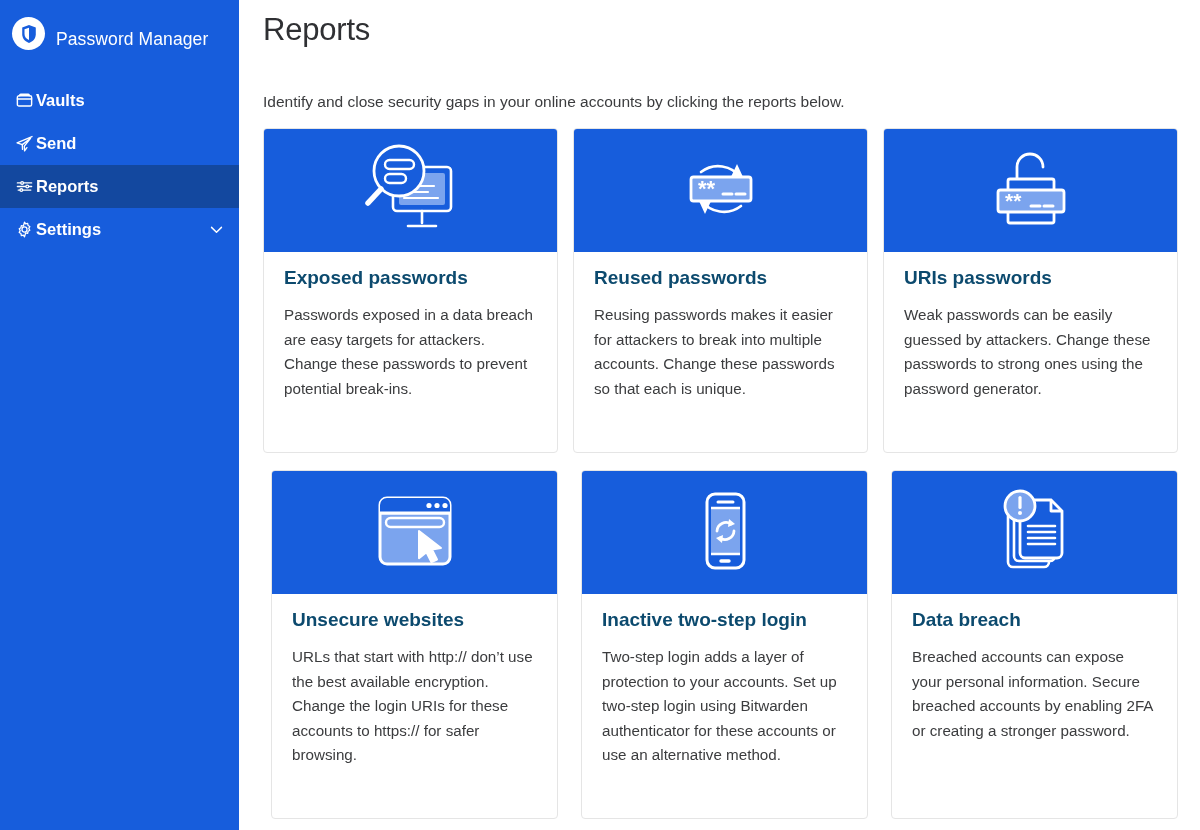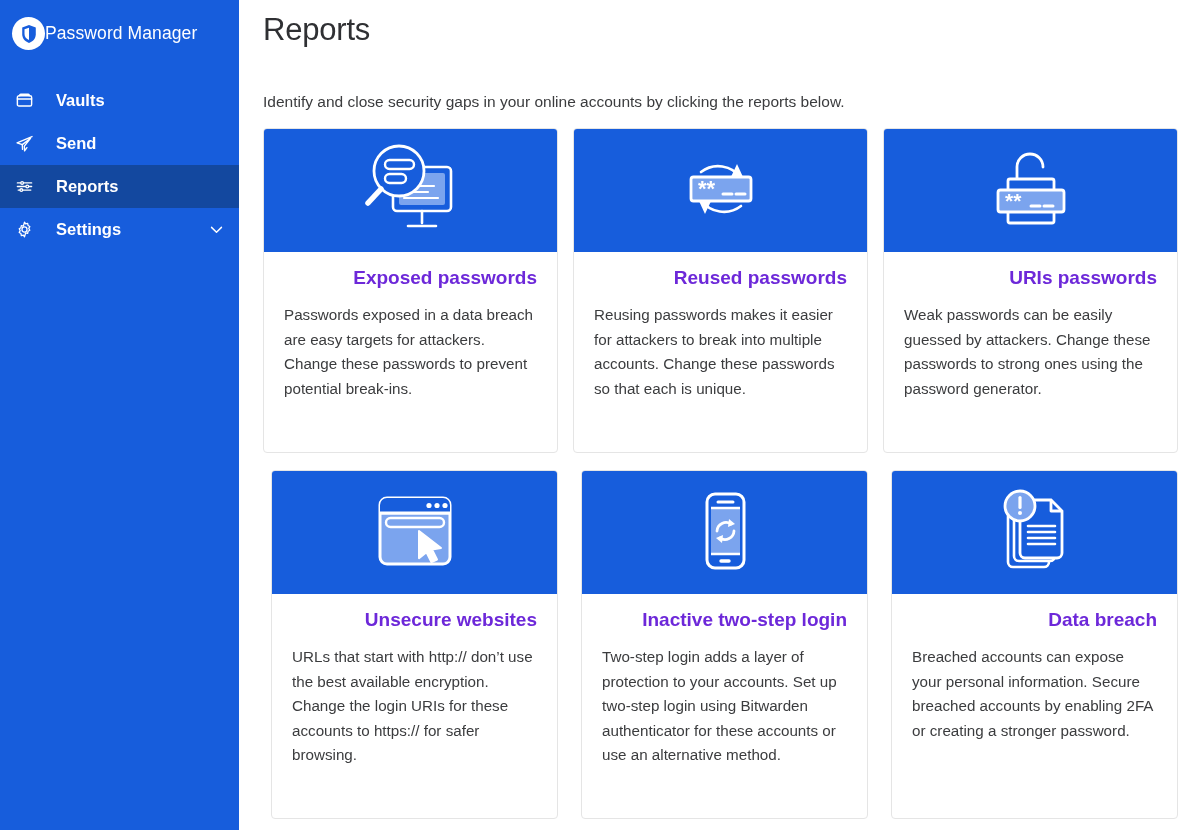--- a/index.html
+++ b/index.html
@@ -18,21 +18,22 @@
   
   .sidebar {
     width: 239px;
     flex: 0 0 239px;
     background: #175DDC;
     color: #ffffff;
     position: relative;
   }
   .brand {
     display: flex;
-    align-items: center;
+    align-items: flex-end;
+    gap: 11px;
     padding: 17px 0 17px 12px;
   }
   .brand-logo {
     width: 33px; height: 33px;
     border-radius: 50%;
     background: #ffffff;
     display: flex; align-items: center; justify-content: center;
     flex: 0 0 33px;
   }
   .brand-name {
@@ -41,21 +42,21 @@
     color: #ffffff;
     letter-spacing: .1px;
     white-space: nowrap;
   }
   .nav { margin-top: 12px; }
   .nav-item {
     display: flex;
     align-items: center;
     height: 43px;
     padding: 0 14px 0 14px;
-    gap: 22px;
+    gap: 2px;
     cursor: pointer;
     position: relative;
   }
   .nav-item.active { background: #13489f; }
   .nav-ico {
     width: 20px; height: 20px;
     flex: 0 0 20px;
     display: flex; align-items: center; justify-content: center;
   }
   .nav-label {
@@ -112,23 +113,22 @@
     align-items: center;
     justify-content: center;
     flex: 0 0 123px;
   }
   .card-body {
     padding: 15px 20px 18px 20px;
   }
   .card-title {
     font-size: 19px;
     font-weight: bold;
-    color: #6d28d9;
+    color: #0c4a6e;
     margin: 0 0 14px 0;
-    text-align: right;
   }
   .card-text {
     font-size: 15.2px;
     line-height: 24.5px;
     color: #3b3c3e;
     margin: 0;
   }
   .row1 .card { height: 325px; }
   .row2 .card { height: 349px; margin-left: 8px; }
 </style>

